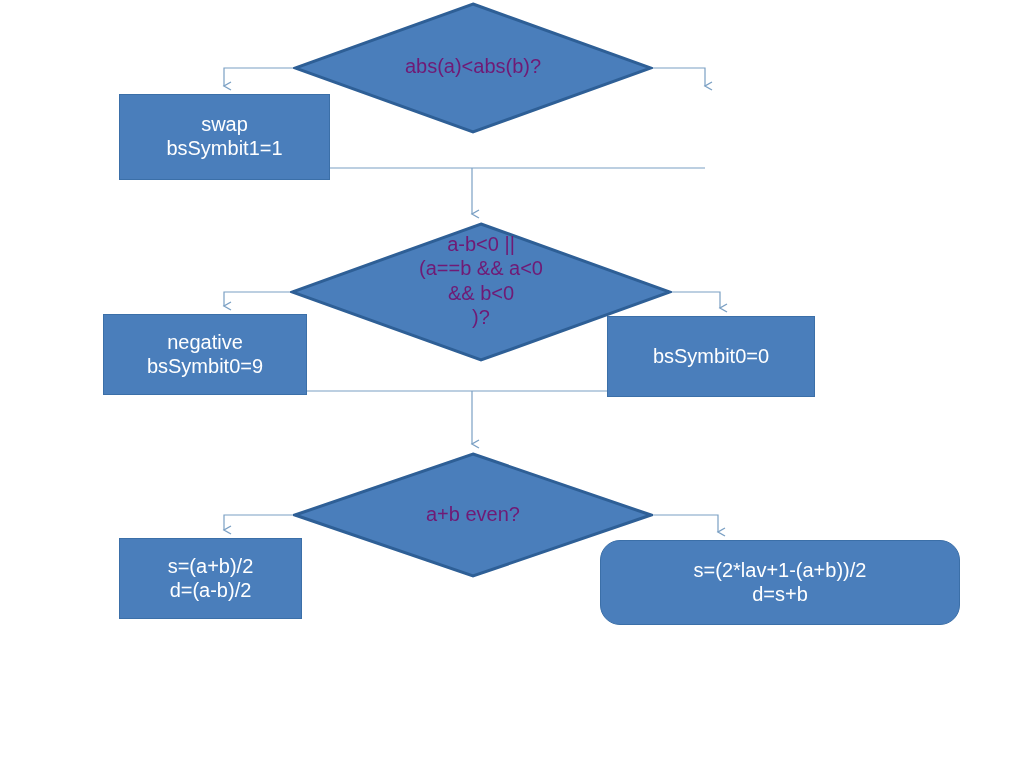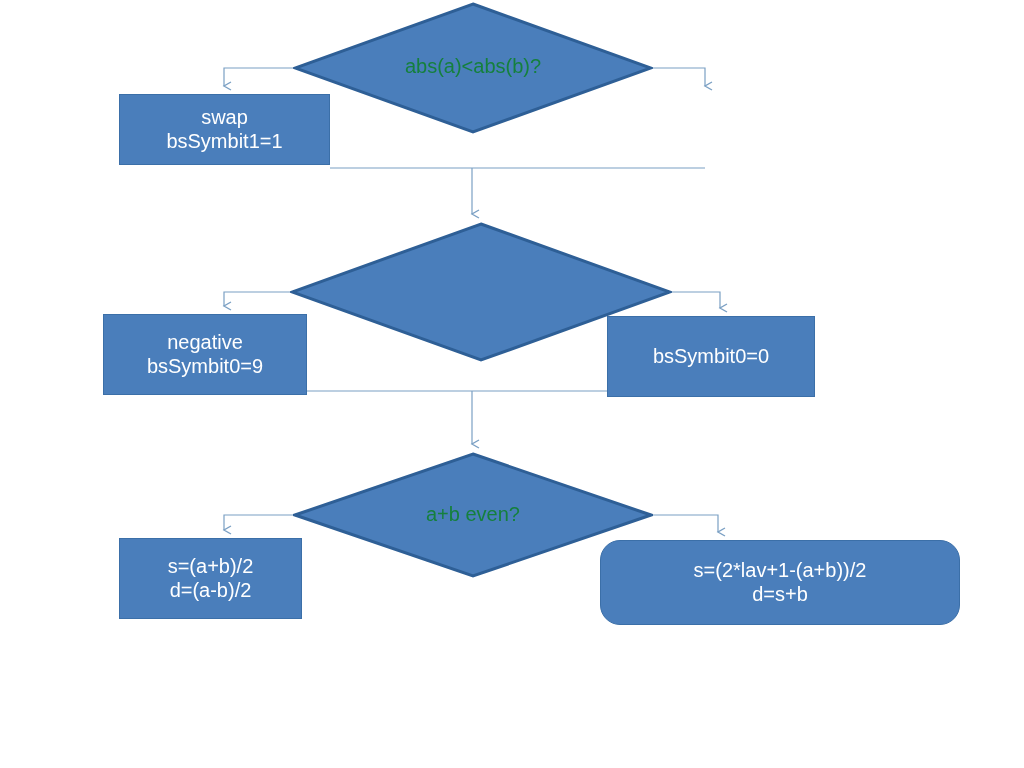--- a/index.html
+++ b/index.html
@@ -50,21 +50,21 @@
     left: 0;
     top: 0;
     width: 100%;
     height: 100%;
   }
   .diamond-label {
     position: absolute;
     left: 0;
     width: 100%;
     text-align: center;
-    color: #15803d;
+    color: #701a75;
     font-size: 20px;
     line-height: 1.22;
     white-space: pre-line;
     z-index: 2;
   }
 </style>
 </head>
 <body>
 
 <div id="canvas">
@@ -111,30 +111,34 @@
     </g>
   </svg>
 
   <div class="diamond-wrap" style="left:293px; top:2px; width:360px; height:132px;">
     <svg class="diamond-shape" viewBox="0 0 360 132" preserveAspectRatio="none">
       <polygon points="180,2 358,66 180,130 2,66" fill="#4a7ebb" stroke="#2e5f96" stroke-width="3"></polygon>
     </svg>
     <div class="diamond-label" style="top:52px;">abs(a)&lt;abs(b)?</div>
   </div>
 
-  <div class="node proc" style="left:119px; top:94px; width:211px; height:71px;">
+  <div class="node proc" style="left:119px; top:94px; width:211px; height:86px;">
     <span>swap
 bsSymbit1=1</span>
   </div>
 
 
   <div class="diamond-wrap" style="left:290px; top:222px; width:382px; height:140px;">
     <svg class="diamond-shape" viewBox="0 0 382 140" preserveAspectRatio="none">
       <polygon points="191,2 380,70 191,138 2,70" fill="#4a7ebb" stroke="#2e5f96" stroke-width="3"></polygon>
     </svg>
+    <div class="diamond-label" style="top:10px;">a-b&lt;0 ||
+(a==b &amp;&amp; a&lt;0
+&amp;&amp; b&lt;0
+)?</div>
   </div>
 
   <div class="node proc" style="left:103px; top:314px; width:204px; height:81px;">
     <span>negative
 bsSymbit0=9</span>
   </div>
 
   <div class="node proc" style="left:607px; top:316px; width:208px; height:81px;">
     <span>bsSymbit0=0</span>
   </div>

